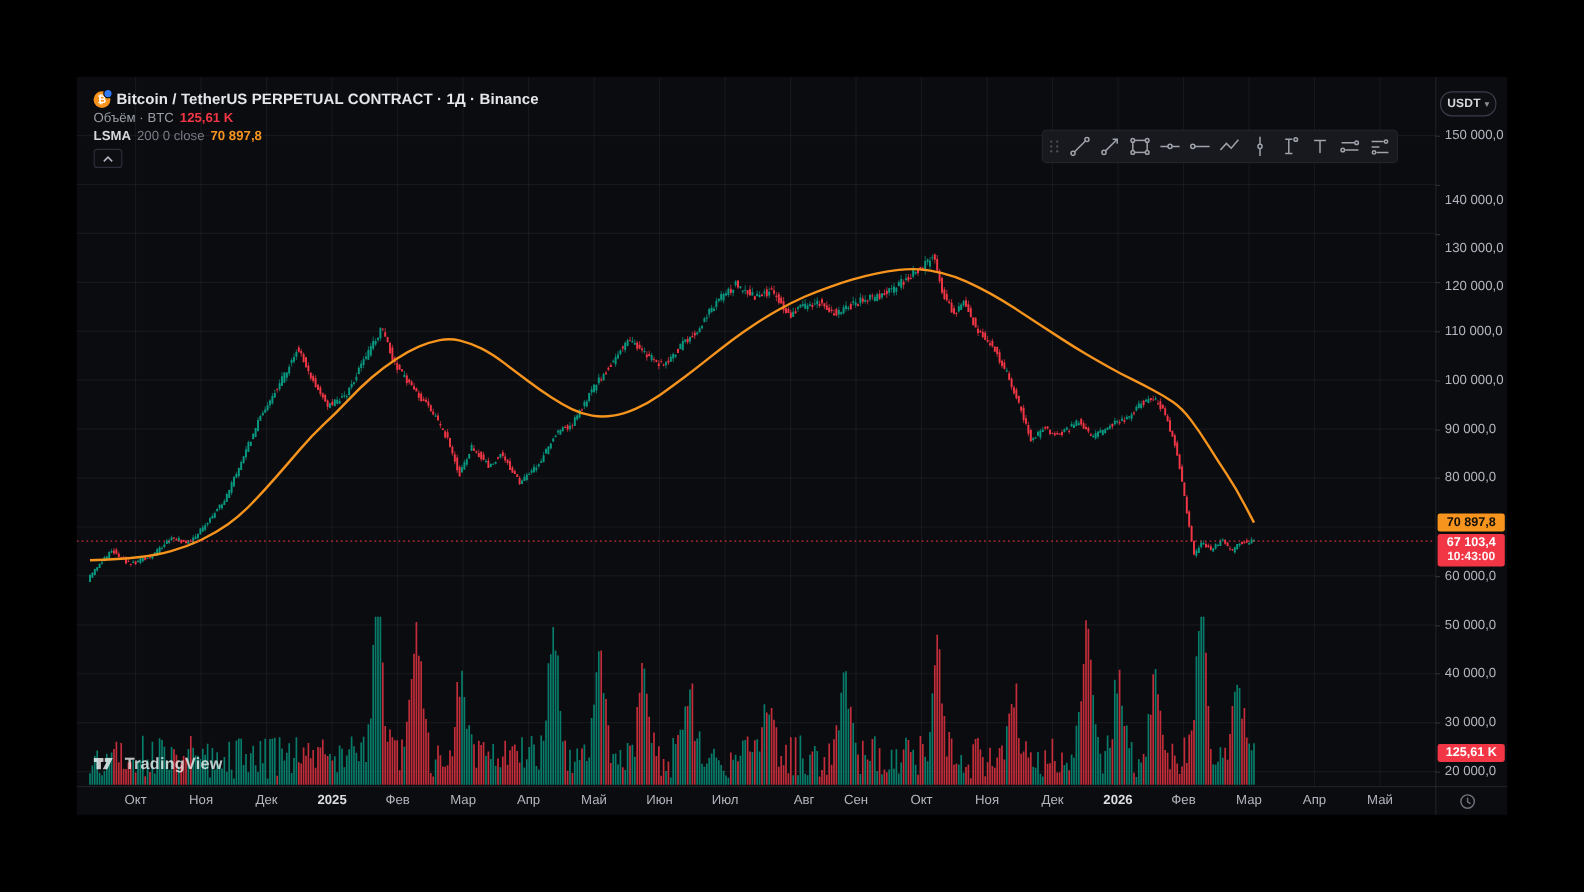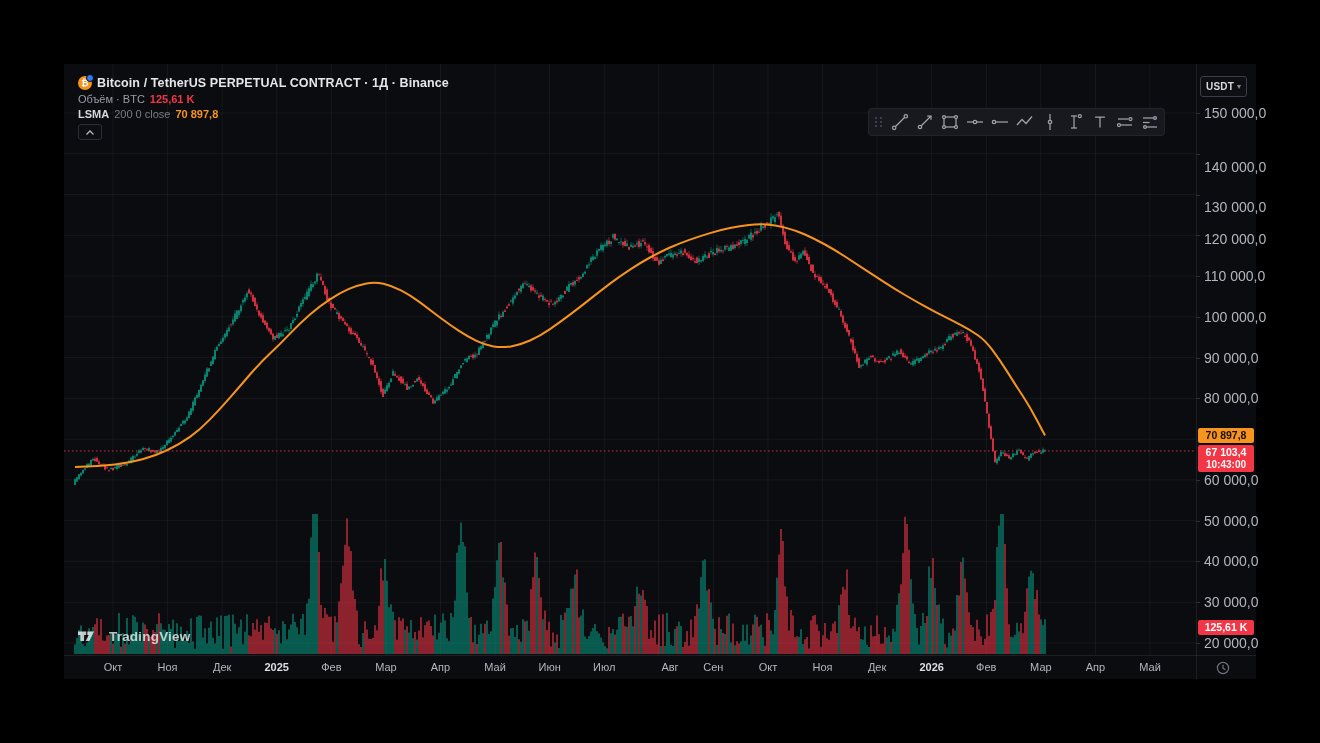--- a/index.html
+++ b/index.html
@@ -26,34 +26,34 @@
   
   .toolbar{position:absolute;left:804px;top:44px;height:26px;display:flex;align-items:center;
         background:#17191f;border:1px solid rgba(255,255,255,.05);border-radius:4px;padding:0 2px;z-index:6;}
   .drag{display:grid;grid-template-columns:3px 3px;grid-gap:2px;padding:0 4px;}
   .drag i{width:2px;height:2px;border-radius:50%;background:#4a4d56;display:block;}
   .tool{width:25px;height:24px;display:flex;align-items:center;justify-content:center;cursor:pointer;border-radius:3px;}
   .tool svg{stroke:#a0a3ab;fill:none;stroke-width:1.25;}
   .tool svg circle{fill:#17191f;}
   
   .usdt-btn{position:absolute;left:1136px;top:12px;width:45px;height:19px;border:1px solid #3a3e49;
-        border-radius:3px;display:flex;align-items:center;justify-content:center;gap:3px;cursor:pointer;z-index:6;background:#0e0f13;}
+        border-radius:10px;display:flex;align-items:center;justify-content:center;gap:3px;cursor:pointer;z-index:6;background:#0e0f13;}
   .usdt-btn .lbl{font-size:10px;font-weight:700;color:#d6d8dd;letter-spacing:.2px;}
   .usdt-btn .caret{font-size:8px;color:#8b8e97;}
   
-  .ptick{position:absolute;left:1140px;transform:translateY(-50%);font-size:14px;color:#b3b6be;white-space:nowrap;}
+  .ptick{position:absolute;left:1140px;transform:translateY(-50%);font-size:11px;color:#b3b6be;white-space:nowrap;}
   .ptickmark{position:absolute;left:1132px;width:4px;height:1px;background:#2b2f38;}
   .ttick{position:absolute;top:597px;transform:translateX(-50%);font-size:11px;color:#b3b6be;white-space:nowrap;}
   .ttick.emph{color:#dcdee3;font-weight:700;}
   
   .plabel{position:absolute;left:1134px;width:56px;border-radius:2px;text-align:center;z-index:4;
         font-size:10.5px;font-weight:700;line-height:13px;}
   .plabel .cd{font-size:10px;font-weight:600;line-height:11px;opacity:.95;}
   
-  .tvlogo{position:absolute;left:14px;top:565px;display:flex;align-items:center;gap:14px;z-index:5;cursor:pointer;opacity:.9;}
+  .tvlogo{position:absolute;left:14px;top:565px;display:flex;align-items:center;gap:9px;z-index:5;cursor:pointer;opacity:.9;}
   .tvlogo .txt{color:rgba(255,255,255,.82);font-size:13.5px;font-weight:700;letter-spacing:.2px;}
   .axis-clock{position:absolute;left:1151px;top:596px;width:16px;height:16px;cursor:pointer;z-index:5;}
 </style>
 </head>
 <body>
 
 <div class="panel">
 
   <svg class="chart" id="chart-svg" width="1192" height="615" viewBox="0 0 1192 615">
       <g>

